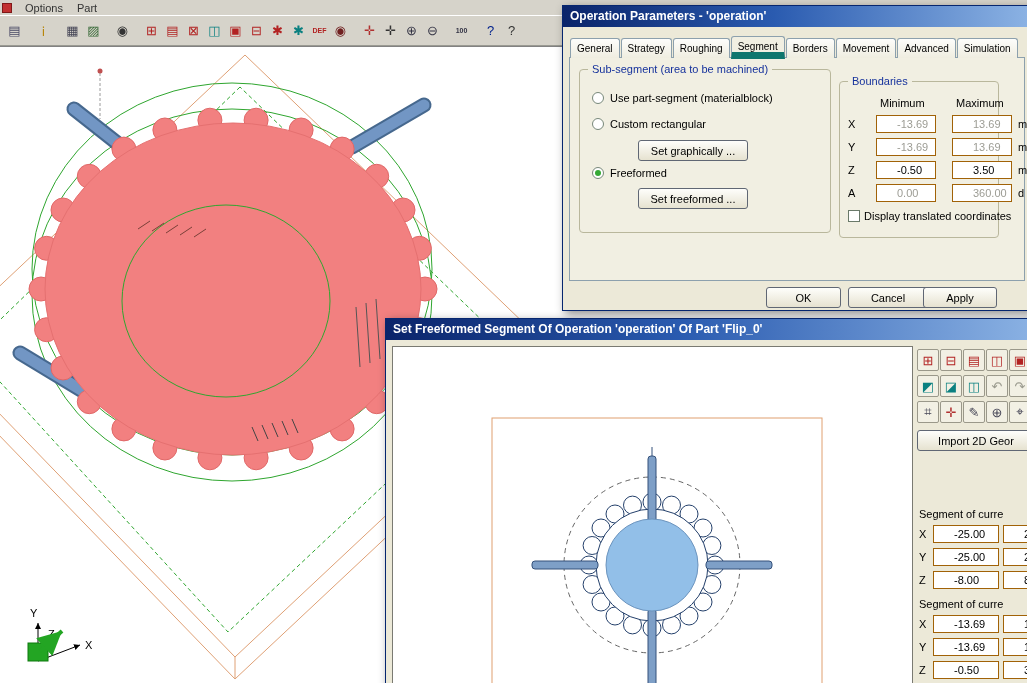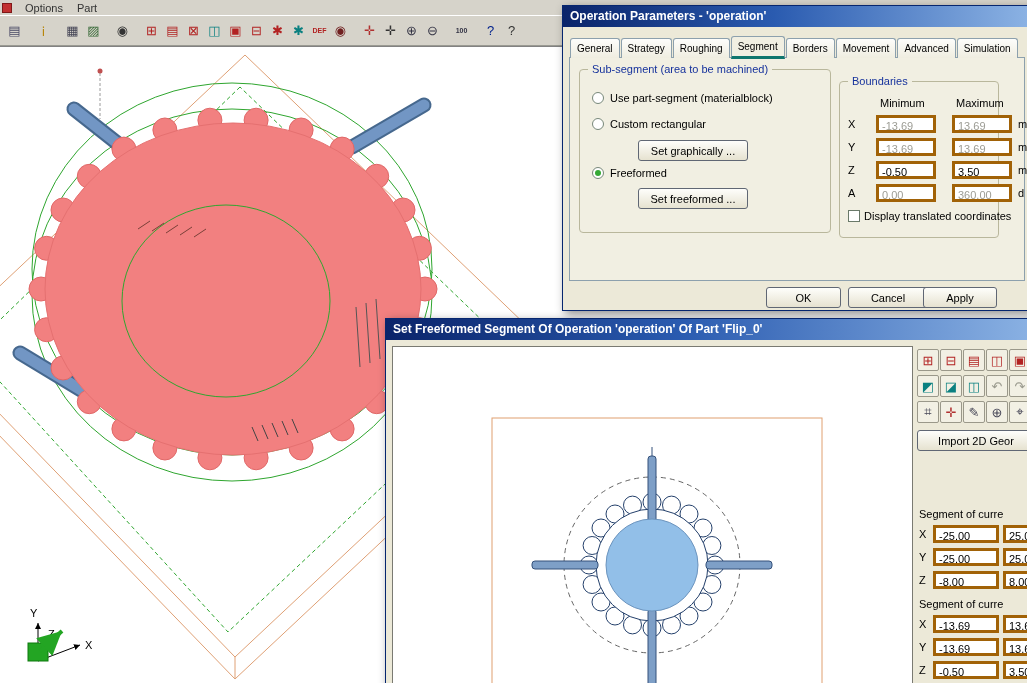--- a/index.html
+++ b/index.html
@@ -22,38 +22,38 @@
 
 
 .dialog{position:absolute;background:#ECE9D8;border:1px solid #06266F;box-shadow:3px 3px 9px rgba(0,0,0,.45)}
 .titlebar{height:21px;background:linear-gradient(90deg,#0A246A,#2A5BB0 45%,#8CB3E4);color:#FFF;font-weight:bold;font-size:12px;padding:3px 0 0 7px;white-space:nowrap;overflow:hidden}
 #dlg-op{left:562px;top:5px;width:470px;height:306px}
 #dlg-ff{left:385px;top:318px;width:655px;height:380px}
 
 
 .tabs{position:absolute;left:7px;top:31px;height:21px;display:flex;align-items:flex-end;white-space:nowrap}
 .tab{position:relative;z-index:1;height:20px;padding:4px 6px 0;margin-right:1px;font-size:10px;border:1px solid #8CA0AD;border-bottom:none;border-radius:3px 3px 0 0;background:linear-gradient(#FDFDFB,#EFEDE0);cursor:default}
-.tab.active{z-index:5;height:23px;background:#F1EFE2;border-bottom:3px solid #0f766e;margin-bottom:-1px}
+.tab.active{z-index:5;height:23px;background:#F1EFE2;border-bottom:7px solid #0f766e;margin-bottom:-1px}
 .panel{position:absolute;left:6px;top:51px;width:456px;height:224px;border:1px solid #8CA0AD;background:#F1EFE2}
 
 
 .group{position:absolute;border:1px solid #B9B79C;border-radius:4px}
 .group-label{position:absolute;top:-7px;left:8px;background:#F1EFE2;padding:0 4px;color:#16329C;white-space:nowrap}
 #grp-sub{left:16px;top:63px;width:252px;height:164px}
 #grp-bnd{left:276px;top:75px;width:160px;height:157px}
 
 
 .radio-row{position:absolute;left:12px;display:flex;align-items:center;gap:6px;white-space:nowrap}
 .radio{width:12px;height:12px;border-radius:50%;border:1px solid #78887A;background:#FFF;display:inline-flex;align-items:center;justify-content:center}
 .radio.checked::after{content:"";width:6px;height:6px;border-radius:3px;background:#35A935}
 .cbrow{position:absolute;left:8px;display:flex;align-items:center;gap:4px;white-space:nowrap}
 .cb{width:12px;height:12px;border:1px solid #6A7A6A;background:#FFF}
 
 
-.field{background:#FFF;border:3px solid #a16207;height:18px;line-height:16px;padding:0 3px;font-size:11px;overflow:hidden;white-space:nowrap}
+.field{background:#FFF;border:1px solid #a16207;height:18px;line-height:16px;padding:0 20px;font-size:11px;overflow:hidden;white-space:nowrap}
 .field.dis{color:#9C9C94}
 .btn{position:absolute;height:21px;background:linear-gradient(#FEFEFB,#E6E2D0);border:1px solid #606774;border-radius:3px;font-size:11px;font-family:Liberation Sans, sans-serif;text-align:center;display:flex;align-items:center;justify-content:center;white-space:nowrap;overflow:hidden;cursor:default}
 
 
 .bhead{position:absolute;top:15px;white-space:nowrap}
 .brow{position:absolute;left:8px;display:flex;align-items:center}
 .brow .axis{width:28px}
 .brow .field{width:60px}
 .brow .f1{margin-right:16px}
 .brow .unit{margin-left:6px}

